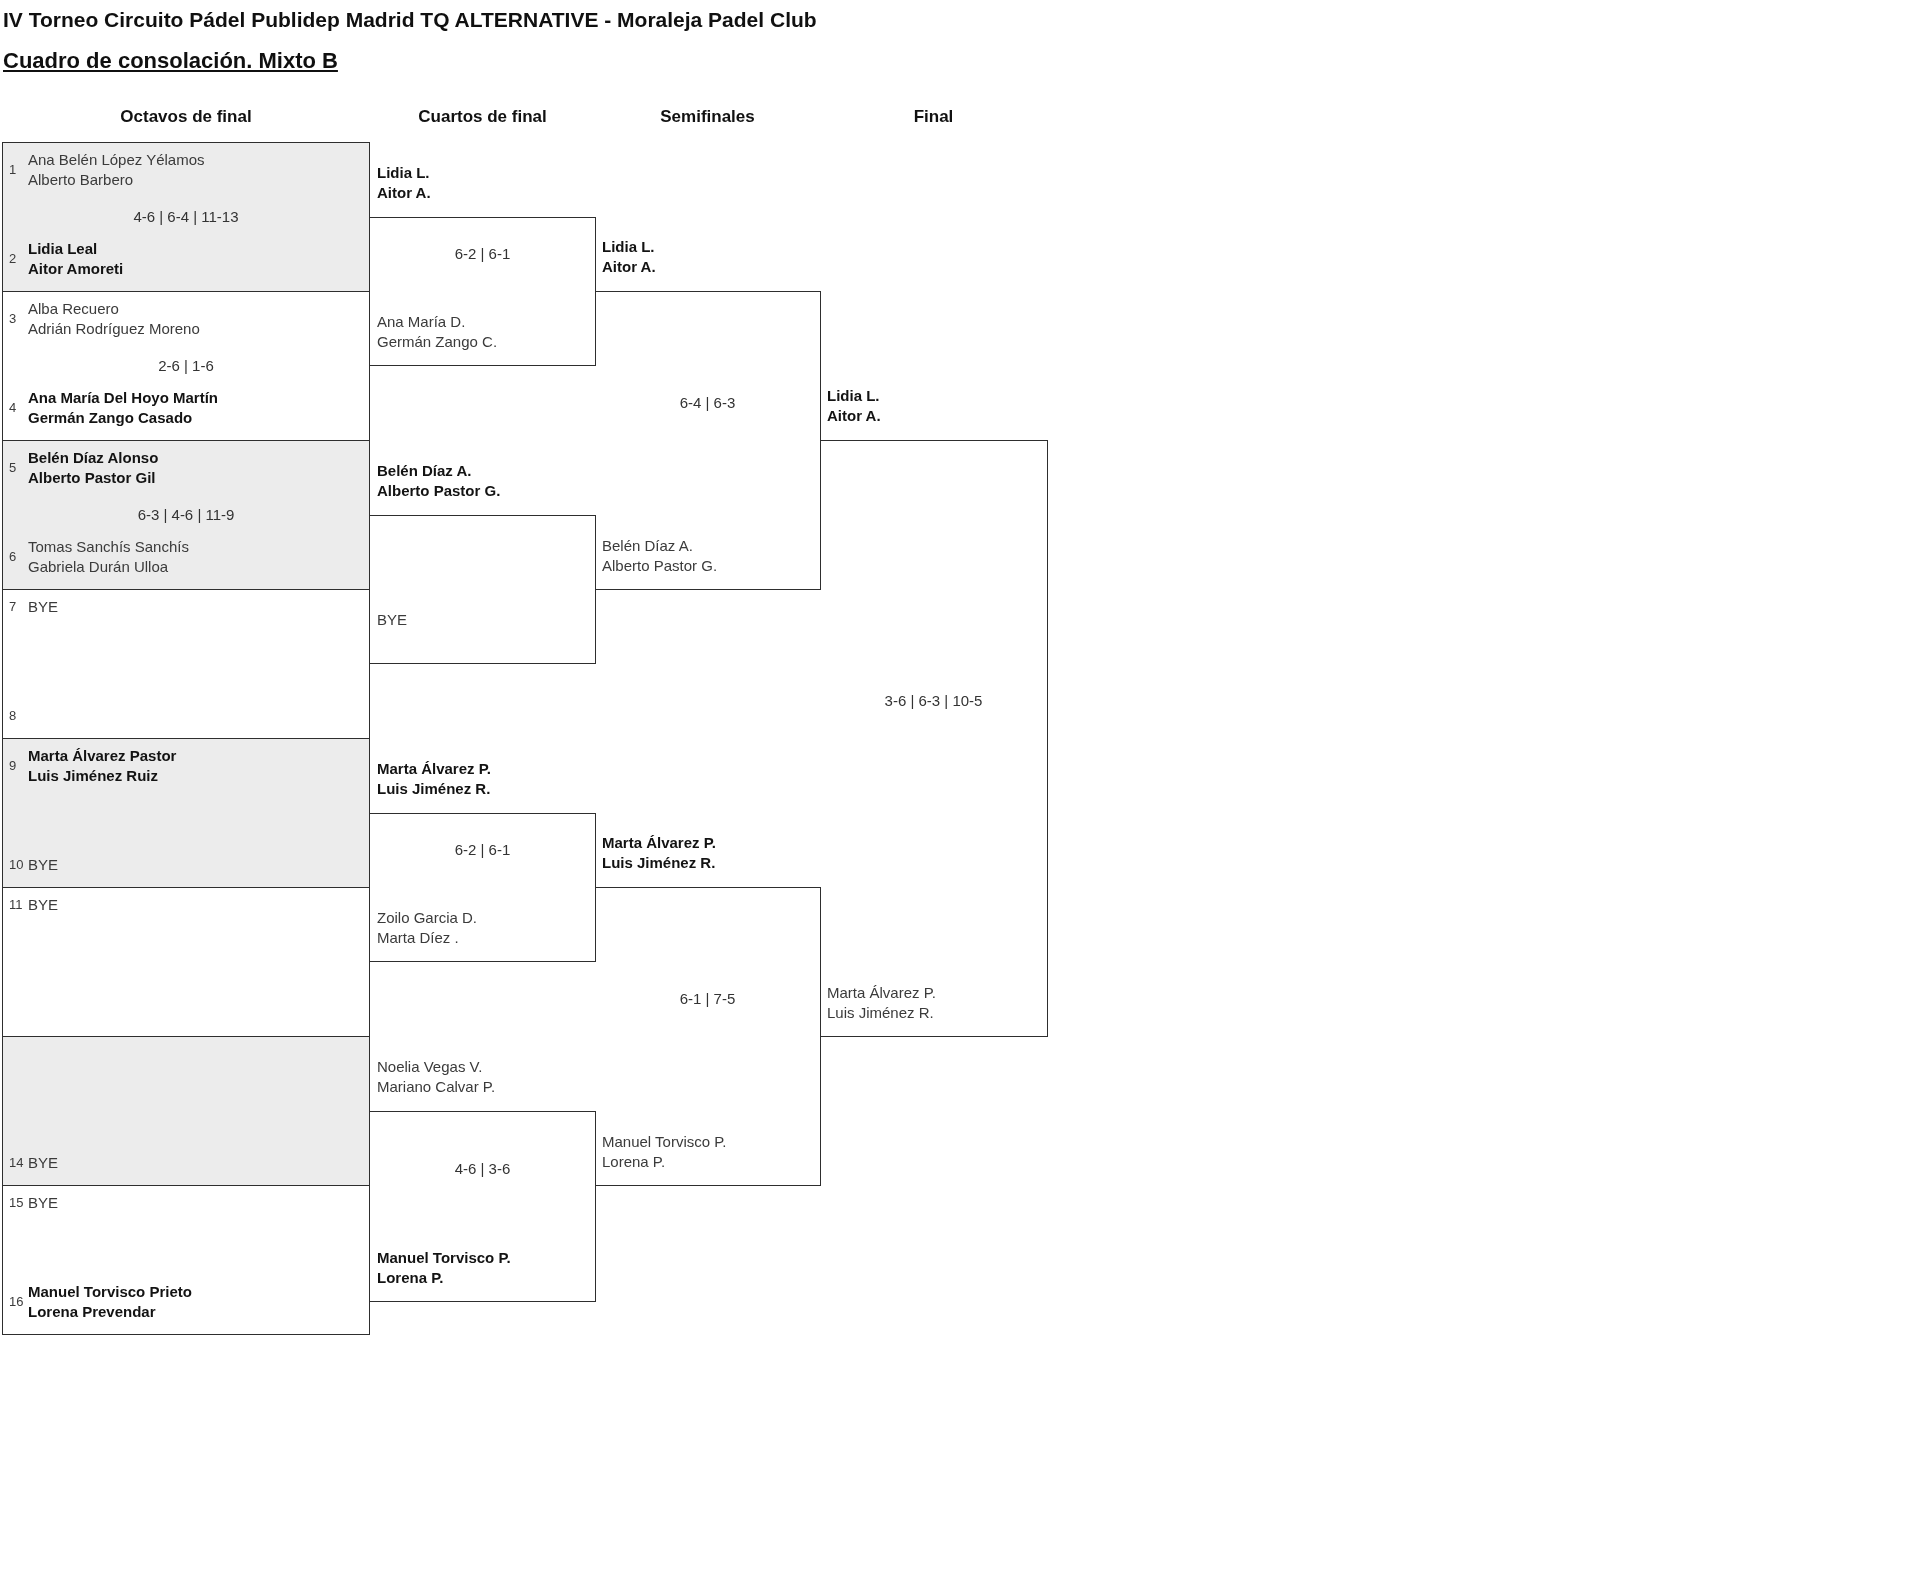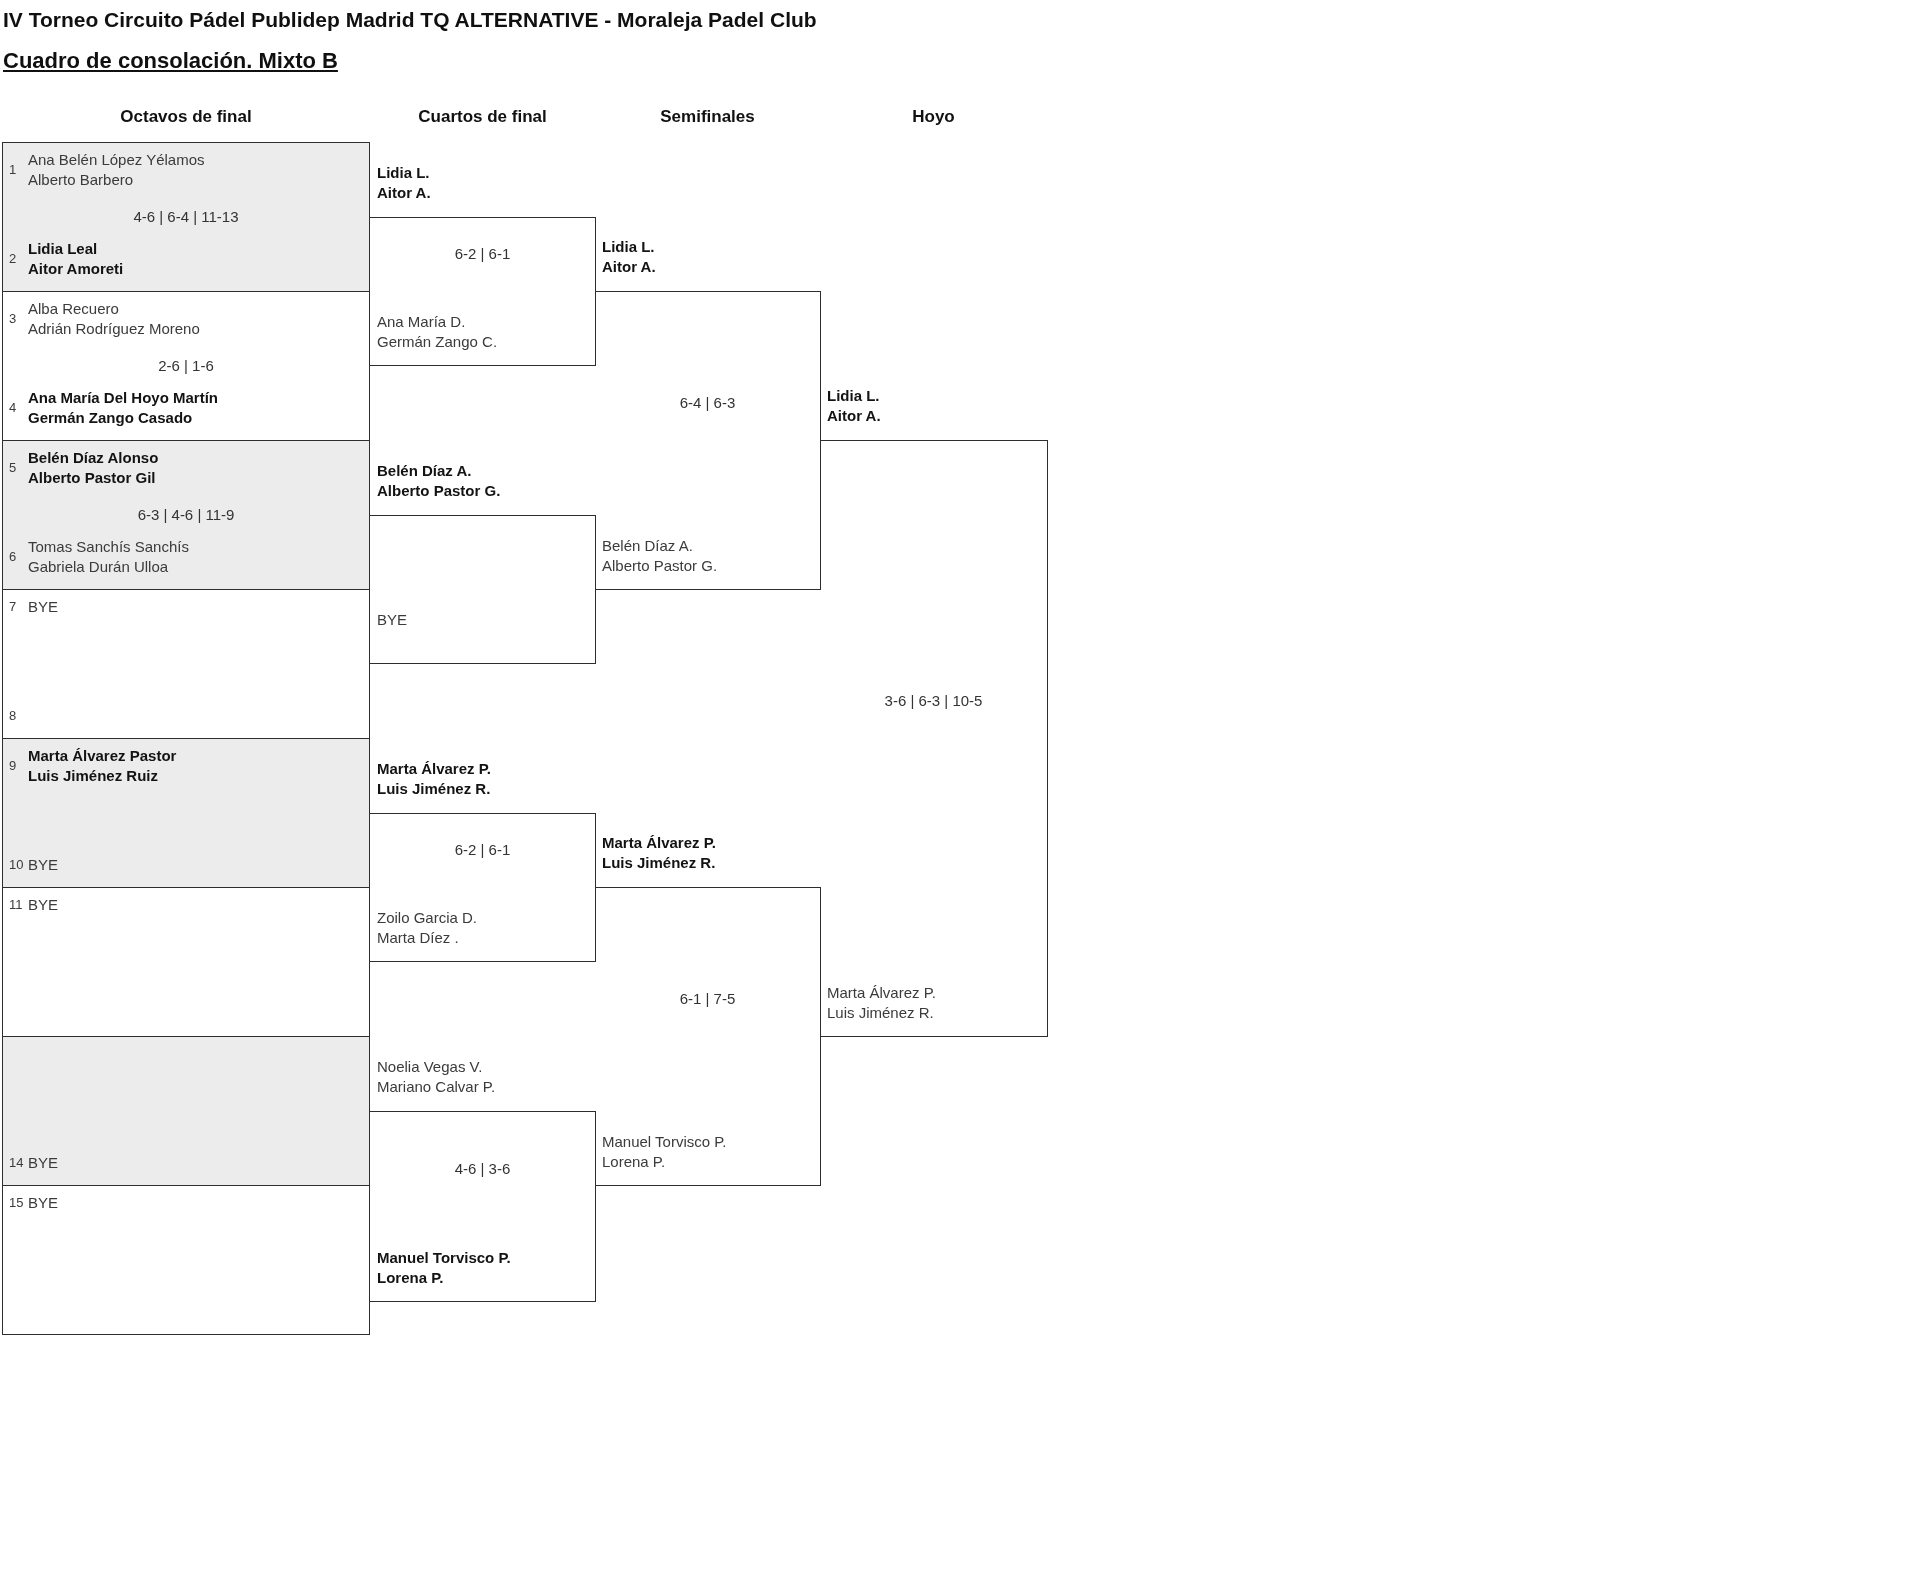--- a/index.html
+++ b/index.html
@@ -37,21 +37,21 @@
 <body>
 
 <div class="page">
 
   <div class="title">IV Torneo Circuito Pádel Publidep Madrid TQ ALTERNATIVE - Moraleja Padel Club</div>
   <div class="subtitle">Cuadro de consolación. Mixto B</div>
 
   <div class="rh" style="left:2px;width:368px;">Octavos de final</div>
   <div class="rh" style="left:370px;width:225px;">Cuartos de final</div>
   <div class="rh" style="left:595px;width:225px;">Semifinales</div>
-  <div class="rh" style="left:820px;width:227px;">Hoyo</div>
+  <div class="rh" style="left:820px;width:227px;">Final</div>
 
   <div class="ob shade" style="top:142px;">
     <div class="entry t">
       <span class="seed">1</span>
       <span class="nm">
           <span class="ln">Ana Belén López Yélamos</span>
           <span class="ln">Alberto Barbero</span>
         </span>
     </div>
     <div class="score">4-6 | 6-4 | 11-13</div>
@@ -152,20 +152,27 @@
   </div>
 
   <div class="ob" style="top:1185px;">
     <div class="entry t">
       <span class="seed">15</span>
       <span class="nm">
           <span class="ln">BYE</span>
         </span>
     </div>
     <div class="score"></div>
+    <div class="entry b">
+      <span class="seed">16</span>
+      <span class="nm bold">
+          <span class="ln">Manuel Torvisco Prieto</span>
+          <span class="ln">Lorena Prevendar</span>
+        </span>
+    </div>
   </div>
 
   <div class="mb" style="left:369px;top:217px;width:227px;height:149px;">
     <div class="lbl top bold">
         <span class="ln">Lidia L.</span>
         <span class="ln">Aitor A.</span>
       </div>
     <div class="mscore">6-2 | 6-1</div>
     <div class="lbl bot">
         <span class="ln">Ana María D.</span>

